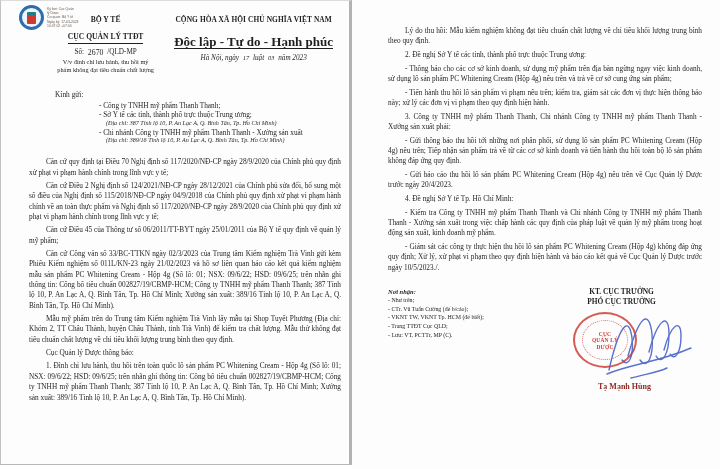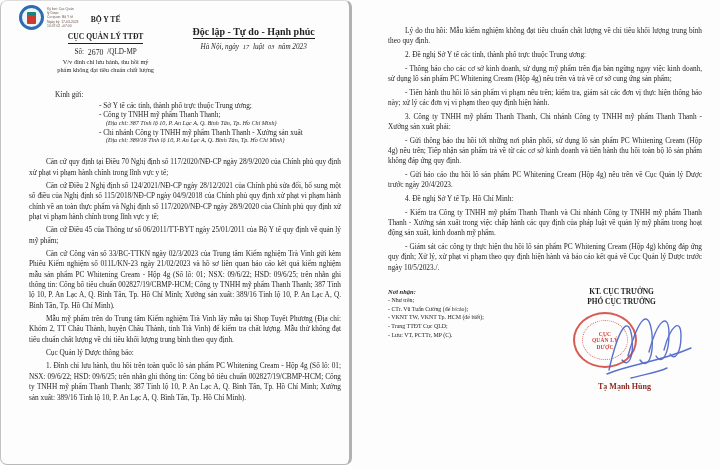--- a/index.html
+++ b/index.html
@@ -8,21 +8,20 @@
     position:relative; width:720px; height:469px; overflow:hidden;
     background:#ffffff; font-family:"Liberation Serif","DejaVu Serif",serif;
     color:#1f1f1f; display:flex;
   }
   .page { background:#fdfdfd; position:relative; }
   .page-left {
     width:352px; height:465px;
     border-left:1px solid #c2c2c2; border-top:1px solid #dcdcdc;
     border-bottom:1px solid #b8b8b8; border-right:3px solid #b2b2b2;
     padding:10px 8px 0 28px;
-    border-radius:7px;
   }
   .page-right {
     flex:1; height:469px; padding:26px 18px 0 36px;
   }
 
   
   .esign { position:absolute; left:18px; top:4px; display:flex; gap:3px; }
   .logo {
     width:25px; height:25px; border-radius:50%;
     border:3px solid #2a6db0; background:#eef4fa;
@@ -44,21 +43,21 @@
   .h-right { width:56%; text-align:center; }
   .b { font-weight:bold; }
   .t-org { font-size:7.6px; line-height:10px; }
   .t-dept { font-size:7.6px; line-height:10px; display:inline-block;
             border-bottom:1px solid #1f1f1f; padding-bottom:1px; }
   .doc-no { font-size:7.2px; margin-top:3px; }
   .doc-no .typed { font-family:"Liberation Serif",serif; font-size:7.8px;
                    position:relative; top:1px; padding:0 2px;text-align:right; }
   .subject { font-size:6.3px; line-height:8.4px; margin-top:2px; }
   .t-nat1 { font-size:7.4px; line-height:10px; letter-spacing:.1px; }
-  .t-nat2 { font-size:10px; line-height:10px; display:inline-block;
+  .t-nat2 { font-size:13px; line-height:10px; display:inline-block;
             border-bottom:1px solid #1f1f1f; padding-bottom:1px; margin-top:12px; }
   .dateline { font-style:italic; font-size:7.2px; margin-top:4px; }
   .dateline .ins { font-size:6.4px; padding:0 2px; }
 
   
   .kinh-gui { margin-top:15px; margin-left:26px; font-size:7.4px; }
   .recipients { margin-left:70px; margin-top:2px; }
   .recipients .r-text { font-size:7.3px; line-height:9.6px; }
   .recipients .r-addr { font-size:6.1px; font-style:italic; line-height:7.8px;
                         margin-left:7px; color:#2a2a2a; }
@@ -121,36 +120,37 @@
           <span>Số:</span>
           <span class="typed">2670</span>
           <span>/QLD-MP</span>
         </div>
         <div class="subject">
           <div>V/v đình chỉ lưu hành, thu hồi mỹ</div>
           <div>phẩm không đạt tiêu chuẩn chất lượng</div>
         </div>
       </div>
       <div class="h-right">
+        <div class="b t-nat1">CỘNG HÒA XÃ HỘI CHỦ NGHĨA VIỆT NAM</div>
         <div><span class="b t-nat2">Độc lập - Tự do - Hạnh phúc</span></div>
         <div class="dateline">
           <span>Hà Nội, ngày</span>
           <span class="ins">17</span>
           <span>luật</span>
           <span class="ins">03</span>
           <span>năm 2023</span>
         </div>
       </div>
     </div>
 
     <div class="kinh-gui">Kính gửi:</div>
 
     <div class="recipients">
+      <div class="r-text">- Công ty TNHH mỹ phẩm Thanh Thanh;</div>
       <div class="r-text">- Sở Y tế các tỉnh, thành phố trực thuộc Trung ương;</div>
-      <div class="r-text">- Công ty TNHH mỹ phẩm Thanh Thanh;</div>
       <div class="r-addr">(Địa chỉ: 387 Tỉnh lộ 10, P. An Lạc A, Q. Bình Tân, Tp. Hồ Chí Minh)</div>
       <div class="r-text">- Chi nhánh Công ty TNHH mỹ phẩm Thanh Thanh - Xưởng sản xuất</div>
       <div class="r-addr">(Địa chỉ: 389/16 Tỉnh lộ 10, P. An Lạc A, Q. Bình Tân, Tp. Hồ Chí Minh)</div>
     </div>
 
     <div class="body-block">
       <p class="para">Căn cứ quy định tại Điều 70 Nghị định số 117/2020/NĐ-CP ngày 28/9/2020 của Chính phủ quy định xử phạt vi phạm hành chính trong lĩnh vực y tế;</p>
       <p class="para">Căn cứ Điều 2 Nghị định số 124/2021/NĐ-CP ngày 28/12/2021 của Chính phủ sửa đổi, bổ sung một số điều của Nghị định số 115/2018/NĐ-CP ngày 04/9/2018 của Chính phủ quy định xử phạt vi phạm hành chính về an toàn thực phẩm và Nghị định số 117/2020/NĐ-CP ngày 28/9/2020 của Chính phủ quy định xử phạt vi phạm hành chính trong lĩnh vực y tế;</p>
       <p class="para">Căn cứ Điều 45 của Thông tư số 06/2011/TT-BYT ngày 25/01/2011 của Bộ Y tế quy định về quản lý mỹ phẩm;</p>
       <p class="para">Căn cứ Công văn số 33/BC-TTKN ngày 02/3/2023 của Trung tâm Kiểm nghiệm Trà Vinh gửi kèm Phiếu Kiểm nghiệm số 011L/KN-23 ngày 21/02/2023 và hồ sơ liên quan báo cáo kết quả kiểm nghiệm mẫu sản phẩm PC Whitening Cream - Hộp 4g (Số lô: 01; NSX: 09/6/22; HSD: 09/6/25; trên nhãn ghi thông tin: Công bố tiêu chuẩn 002827/19/CBMP-HCM; Công ty TNHH mỹ phẩm Thanh Thanh; 387 Tỉnh lộ 10, P. An Lạc A, Q. Bình Tân, Tp. Hồ Chí Minh; Xưởng sản xuất: 389/16 Tỉnh lộ 10, P. An Lạc A, Q. Bình Tân, Tp. Hồ Chí Minh).</p>

